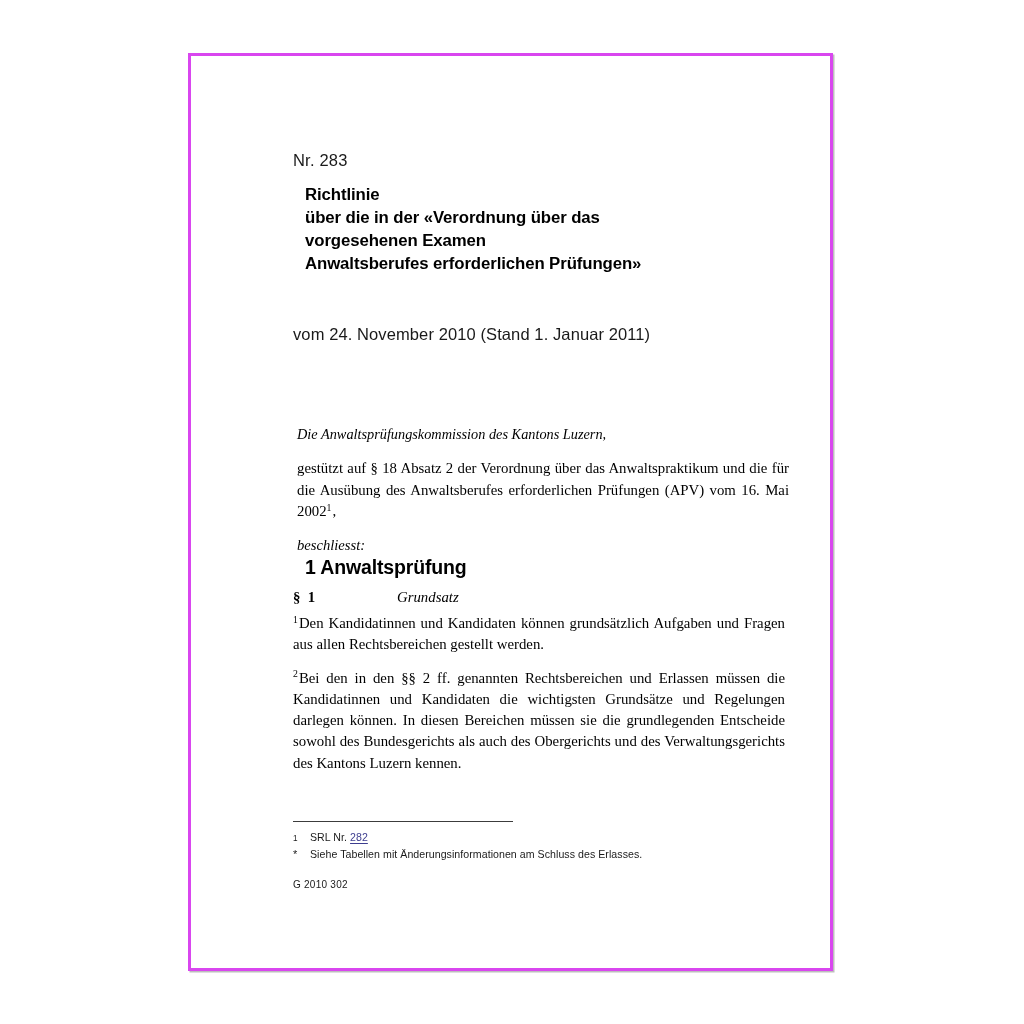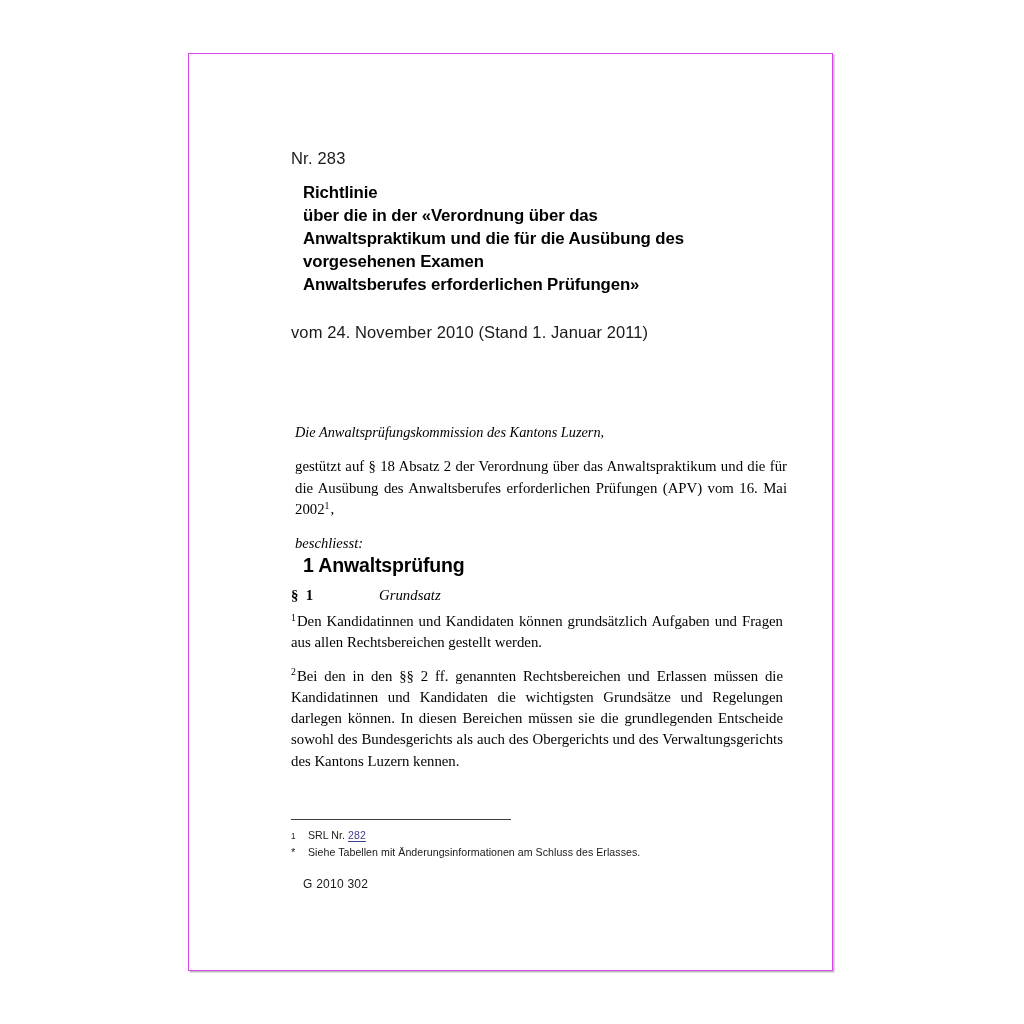--- a/index.html
+++ b/index.html
@@ -18,21 +18,21 @@
   }
 
   
   .page-sheet {
     position: absolute;
     left: 188px;
     top: 53px;
     width: 645px;
     height: 918px;
     background: #ffffff;
-    border: 1px solid #d946ef;
+    border: 3px solid #d946ef;
     box-sizing: border-box;
     box-shadow: 1.5px 1.5px 0 0 #bdbdbd;
   }
 
   .content-area {
     position: absolute;
     left: 102px;
     top: 0;
     width: 492px;
     height: 100%;
@@ -143,20 +143,21 @@
     font-family: "Liberation Serif", serif;
     font-weight: 700;
     width: 88px;
     flex: 0 0 88px;
     white-space: pre;
   }
   .article-rubric {
     font-family: "Liberation Serif", serif;
     font-style: italic;
     font-weight: 400;
+    margin-left: 16px;
   }
   .para {
     font-family: "Liberation Serif", serif;
     font-size: 14.8px;
     line-height: 1.44;
     text-align: justify;
     margin: 0 0 12px 0;
     hyphens: manual;
   }
   .para:last-child { margin-bottom: 12px; }
@@ -203,39 +204,38 @@
   .footnote-link {
     color: #3d3d8f;
     text-decoration: underline;
     text-underline-offset: 1.5px;
     text-align: right;
   }
 
   .page-code {
     position: absolute;
     top: 823px;
-    left: 12px;
-    font-family: "Liberation Sans", sans-serif;
-    font-size: 12px;
+    left: 0;
+    font-family: "Liberation Sans", sans-serif;
+    font-size: 10px;
     letter-spacing: 0.25px;
     color: #1a1a1a;
   }
 </style>
 </head>
 <body>
 
 <div class="page-sheet">
   <div class="content-area">
 
     <div class="masthead">
       <div class="doc-number">Nr. 283</div>
       <h1 class="doc-title">
         <span class="title-line">Richtlinie</span>
         <span class="title-line">über die in der «Verordnung über das</span>
-        <span class="title-line">Anwaltspraktikum und die für die Ausübung des</span>
         <span class="title-line">vorgesehenen Examen</span>
         <span class="title-line">Anwaltsberufes erforderlichen Prüfungen»</span>
       </h1>
     </div>
 
     <div class="doc-date">vom 24. November 2010 (Stand 1. Januar 2011)</div>
 
     <div class="preamble">
       <p class="preamble-issuer">Die Anwaltsprüfungskommission des Kantons Luzern,</p>
       <p class="preamble-basis"><span>gestützt auf § 18 Absatz 2 der Verordnung über das Anwaltspraktikum und die für die Ausübung des Anwaltsberufes erforderlichen Prüfungen (APV) vom 16. Mai 2002</span><sup class="fn-sup">1</sup><span>,</span></p>

